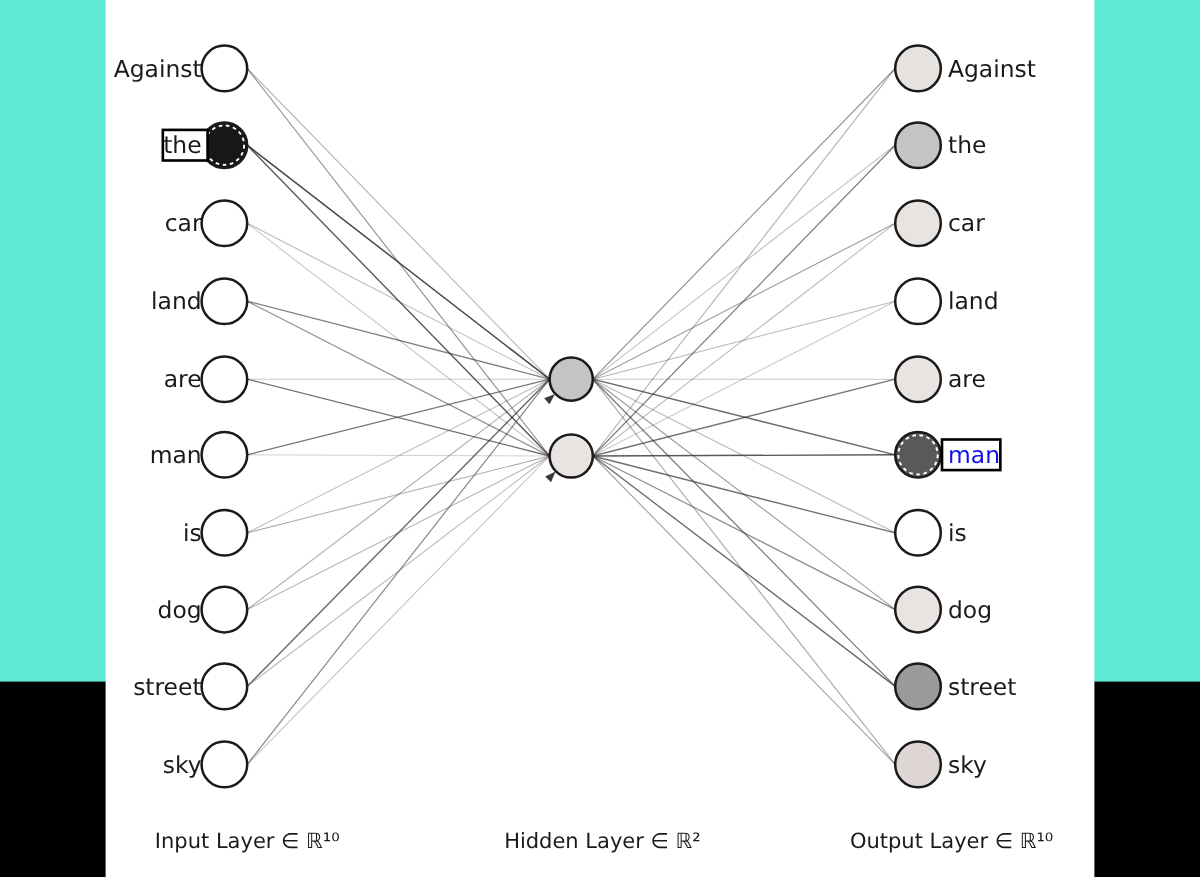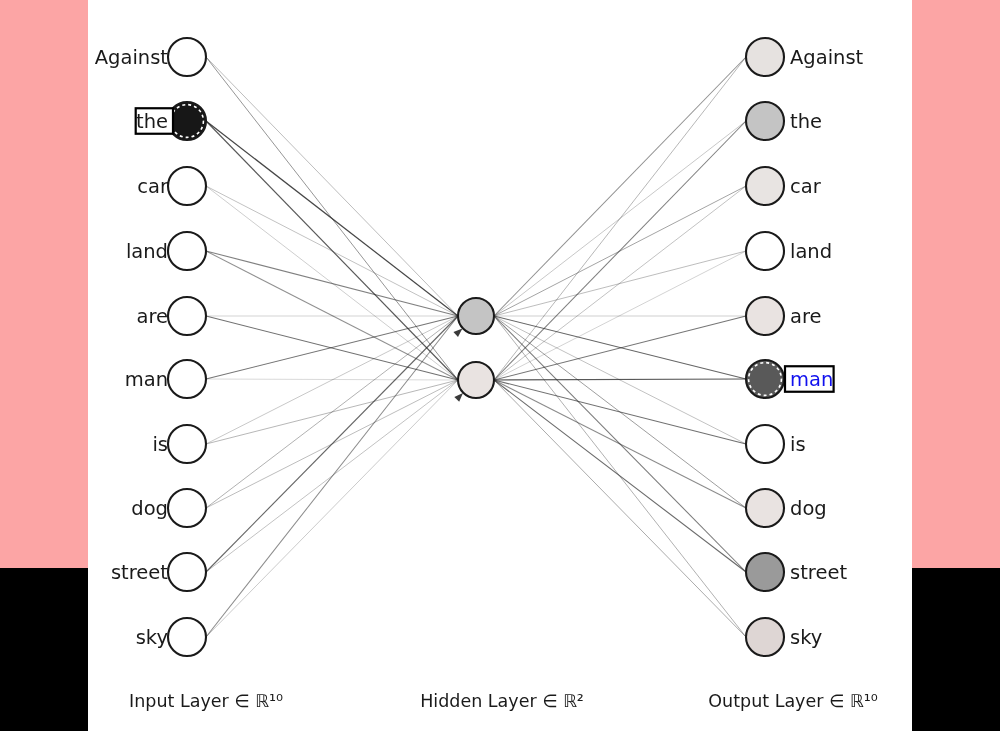--- a/index.html
+++ b/index.html
@@ -11,21 +11,21 @@
   body {
     width: 1000px;
     height: 731px;
     overflow: hidden;
     font-family: "DejaVu Sans", "Liberation Sans", sans-serif;
   }
   #stage {
     position: relative;
     width: 1000px;
     height: 568px;
-    background: #fca5a5;
+    background: #5eead4;
   }
   #canvas {
     position: absolute;
     left: 88px;
     top: 0px;
     width: 824px;
     height: 731px;
     background: #ffffff;
   }
   svg#net {

